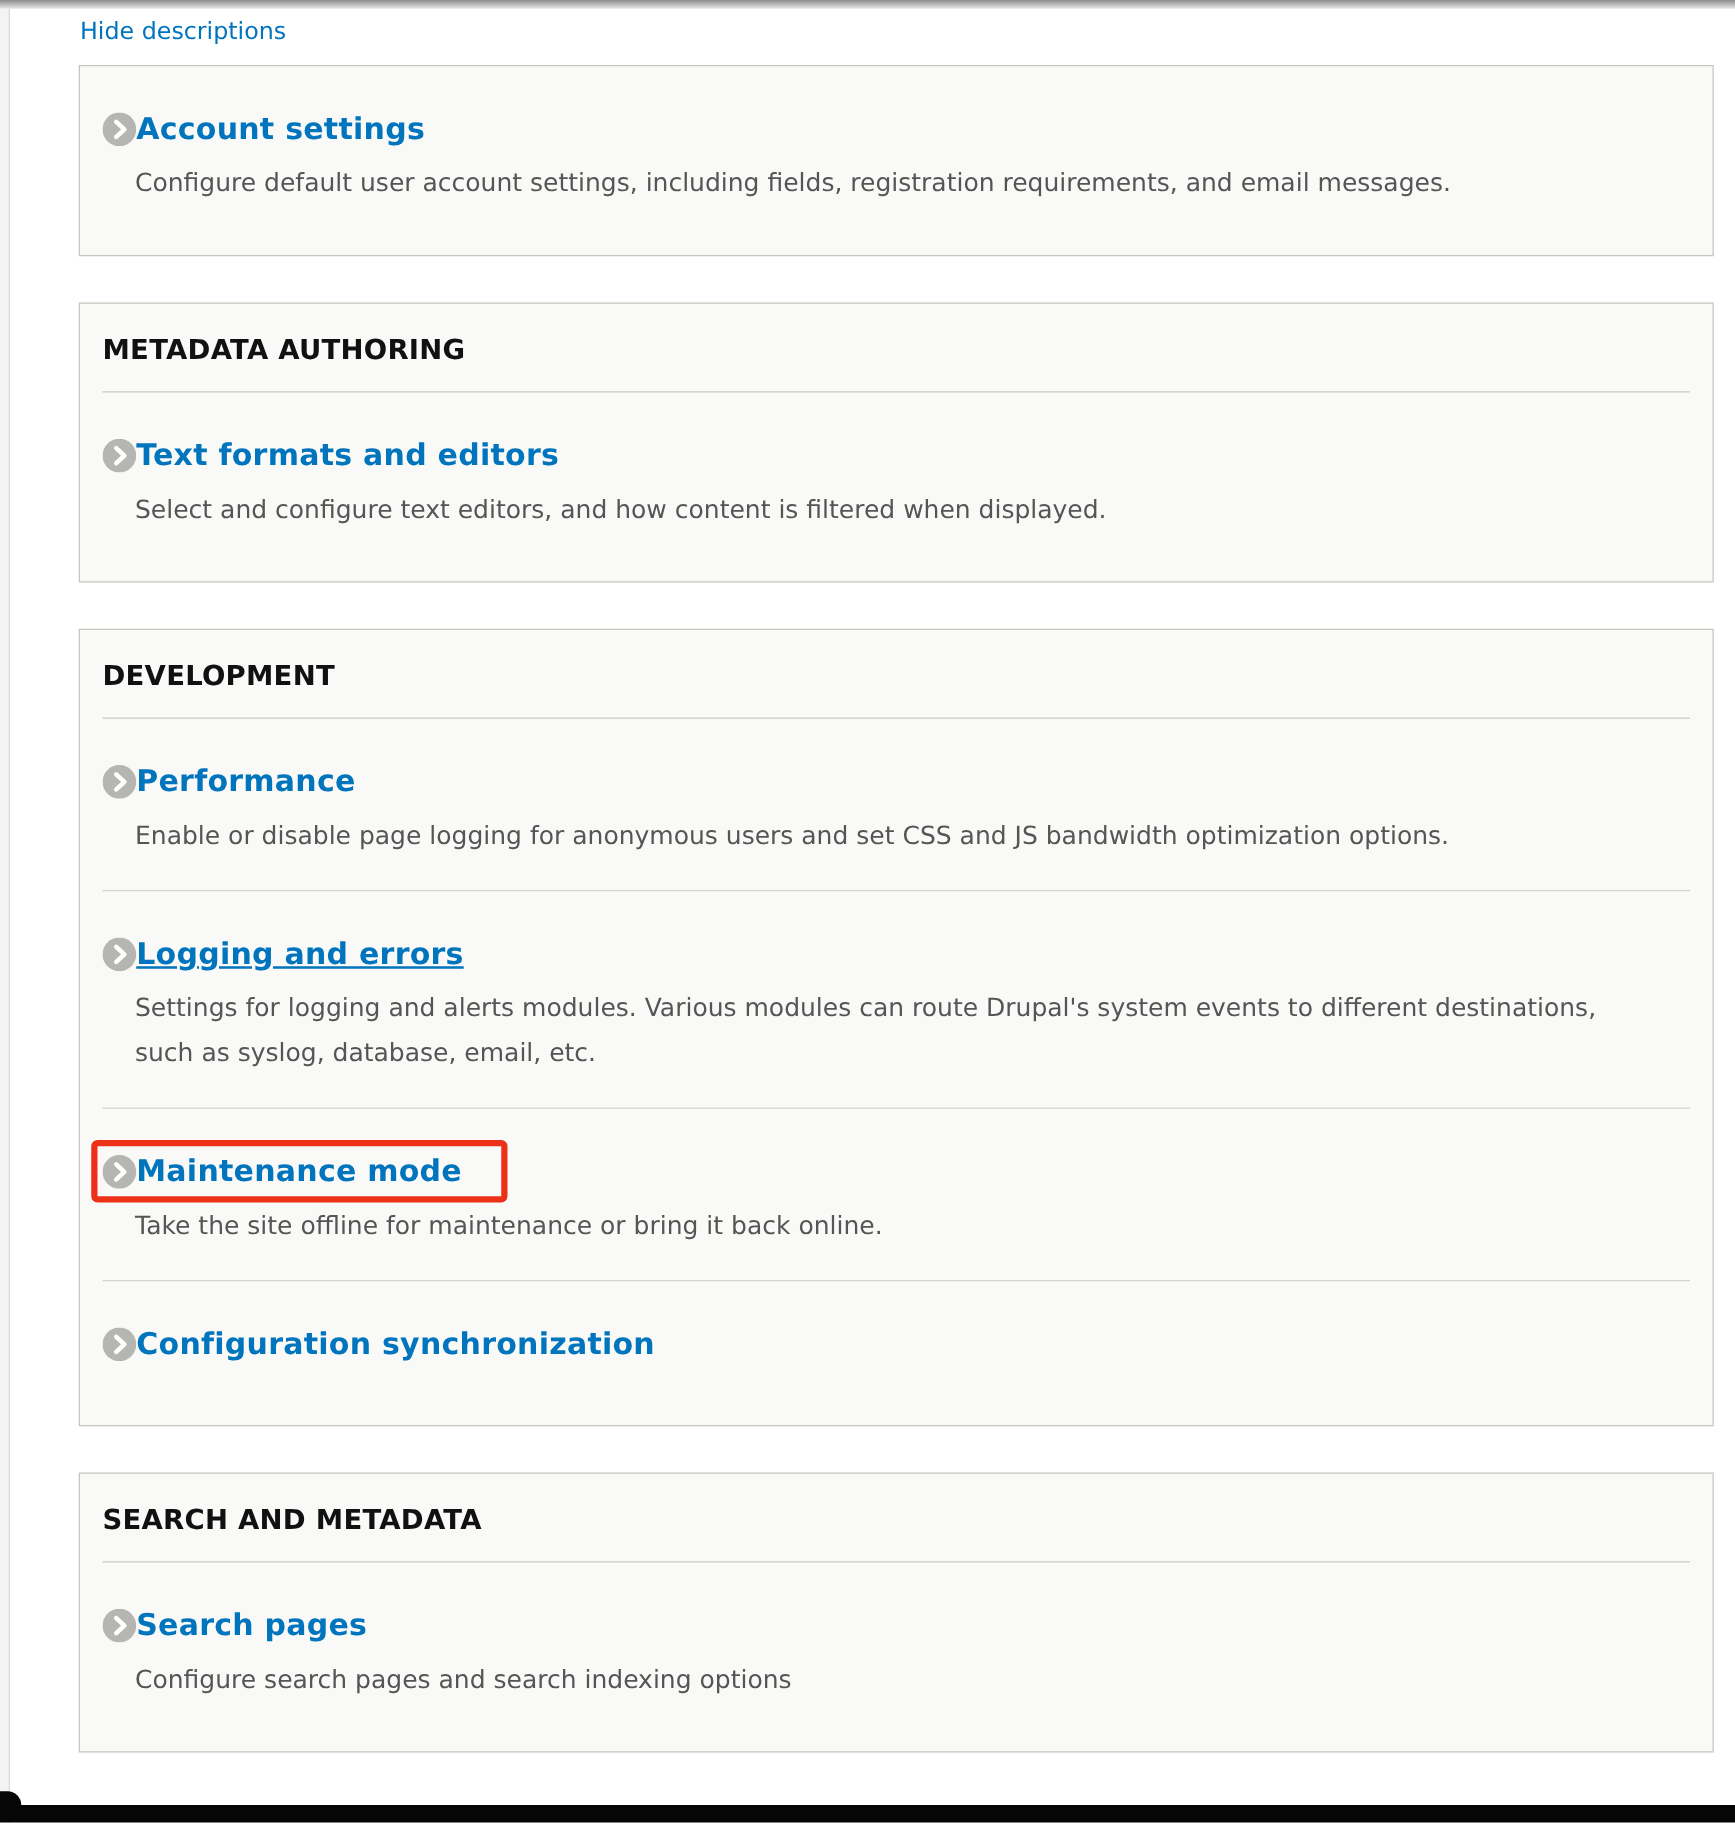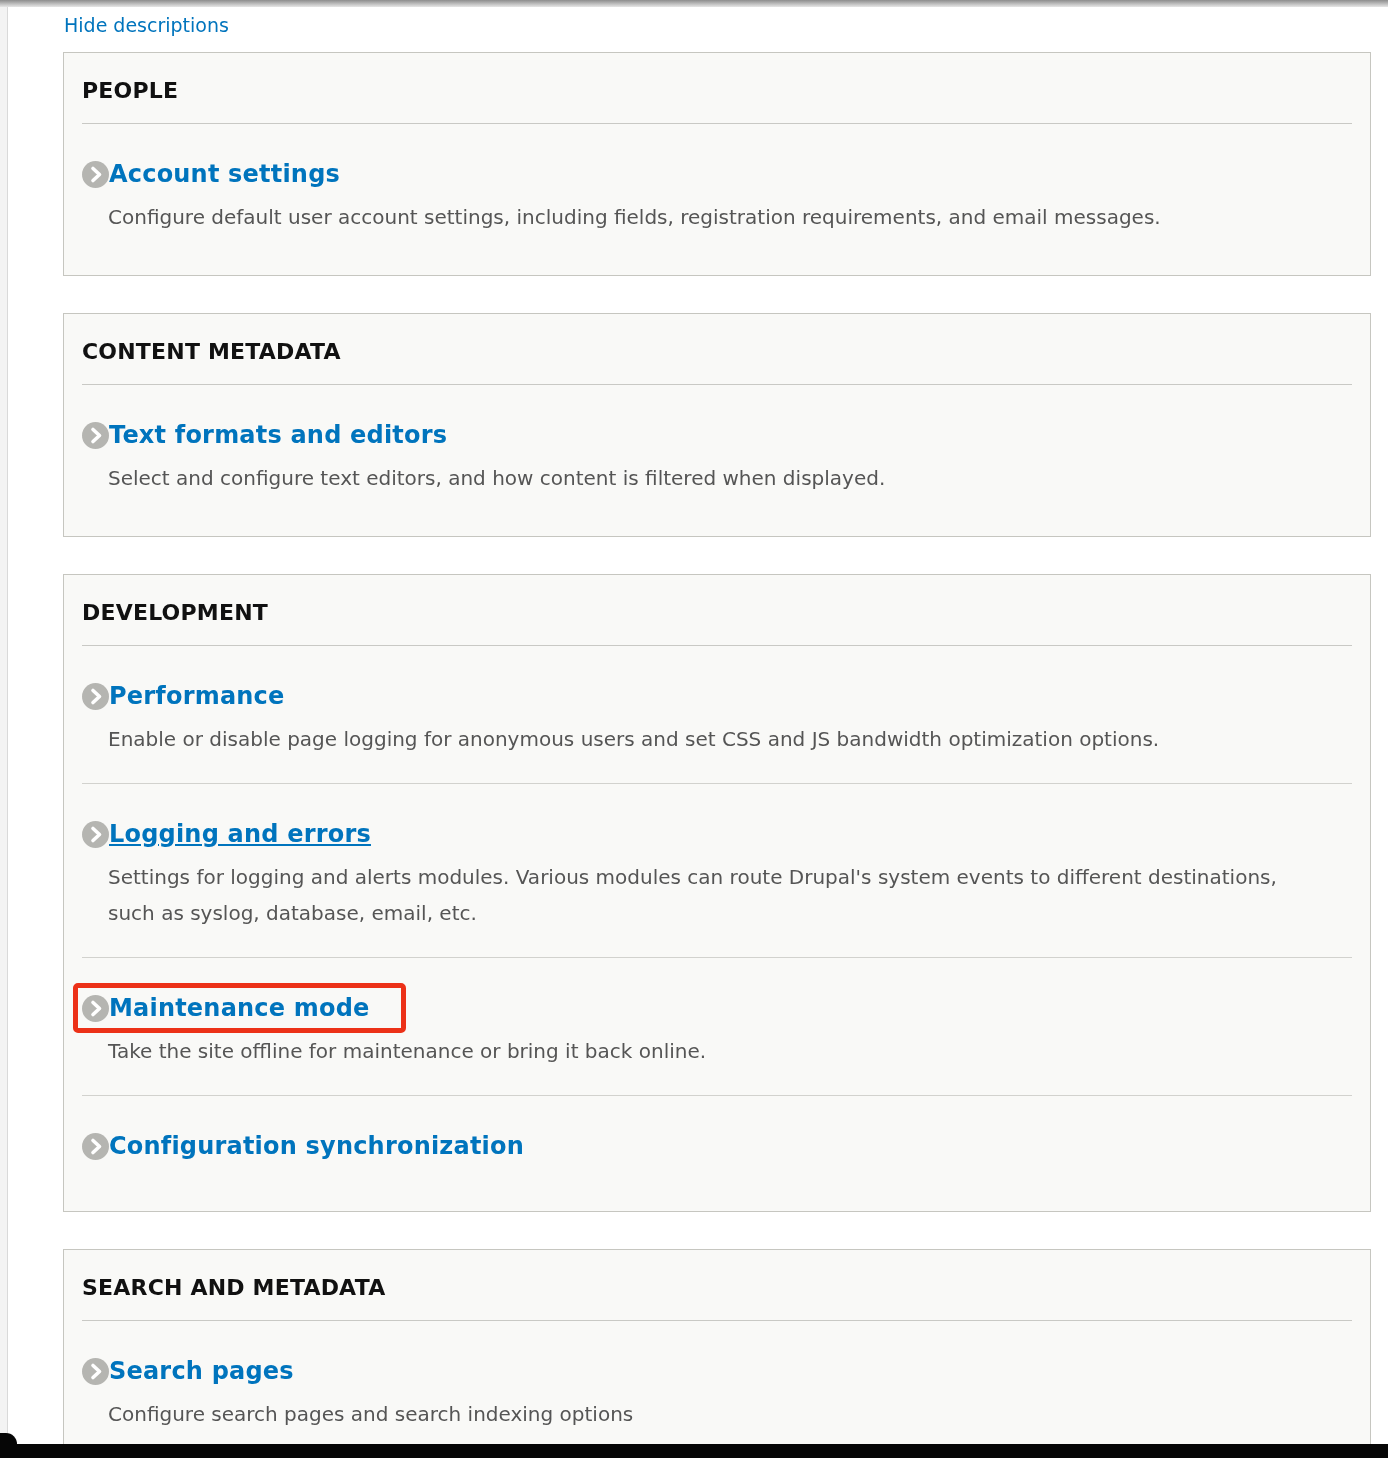--- a/index.html
+++ b/index.html
@@ -46,36 +46,35 @@
 <div class="screen">
   <div class="top-shadow"></div>
   <div class="left-edge"></div>
 
   <div class="content">
 
     <a href="#" class="toggle">Hide descriptions</a>
 
     
     <section class="panel">
-      <h2>PEOPLE</h2>
       <div class="item">
         <div class="item-title">
           <svg class="chev" viewBox="0 0 27 27">
             <circle cx="13.5" cy="13.5" r="13.5" fill="#b5b5b1"></circle>
             <path d="M11 7.5 L17.5 13.5 L11 19.5" stroke="#ffffff" stroke-width="3.6" fill="none" stroke-linecap="round" stroke-linejoin="round"></path>
           </svg>
           <a href="#" class="link">Account settings</a>
         </div>
         <div class="desc">Configure default user account settings, including fields, registration requirements, and email messages.</div>
       </div>
     </section>
 
     
     <section class="panel">
-      <h2>CONTENT METADATA</h2>
+      <h2>METADATA AUTHORING</h2>
       <div class="item">
         <div class="item-title">
           <svg class="chev" viewBox="0 0 27 27">
             <circle cx="13.5" cy="13.5" r="13.5" fill="#b5b5b1"></circle>
             <path d="M11 7.5 L17.5 13.5 L11 19.5" stroke="#ffffff" stroke-width="3.6" fill="none" stroke-linecap="round" stroke-linejoin="round"></path>
           </svg>
           <a href="#" class="link">Text formats and editors</a>
         </div>
         <div class="desc">Select and configure text editors, and how content is filtered when displayed.</div>
       </div>

